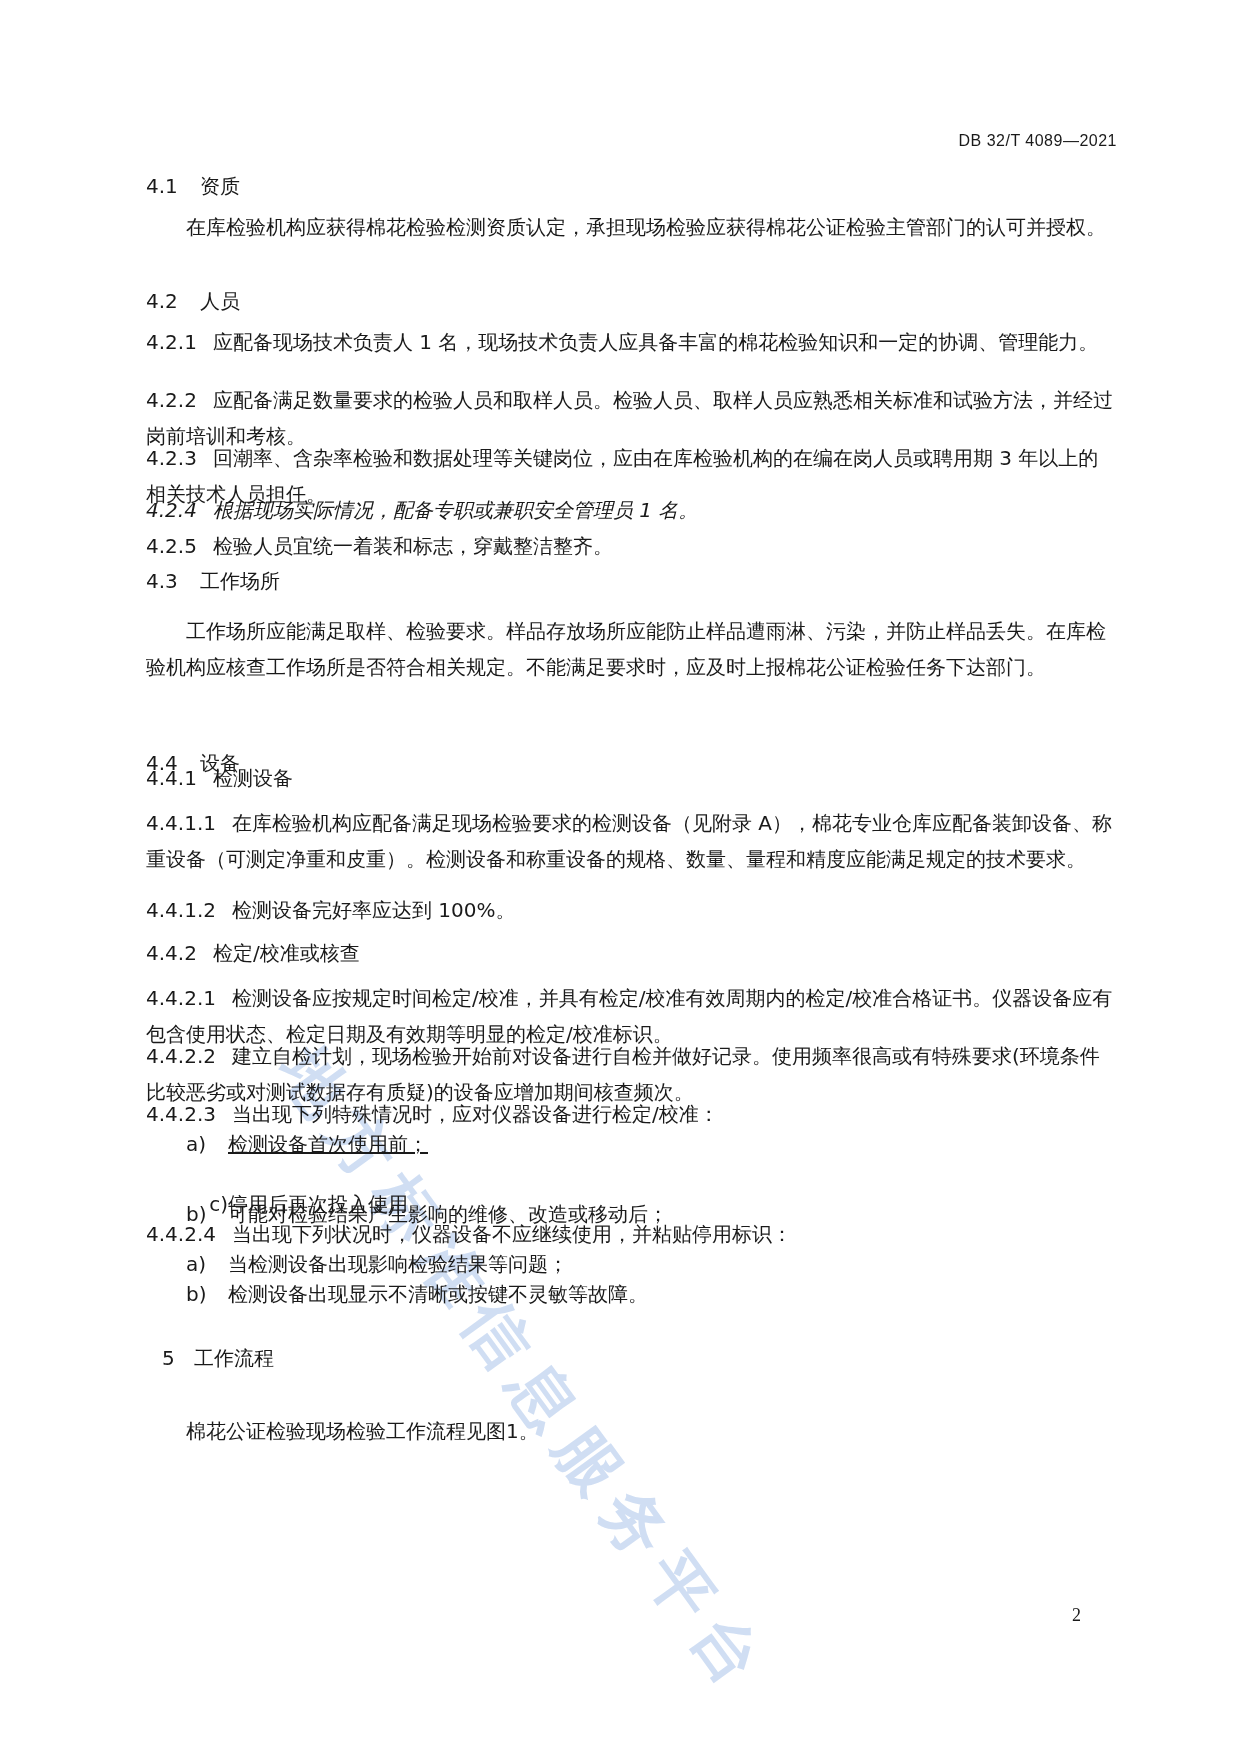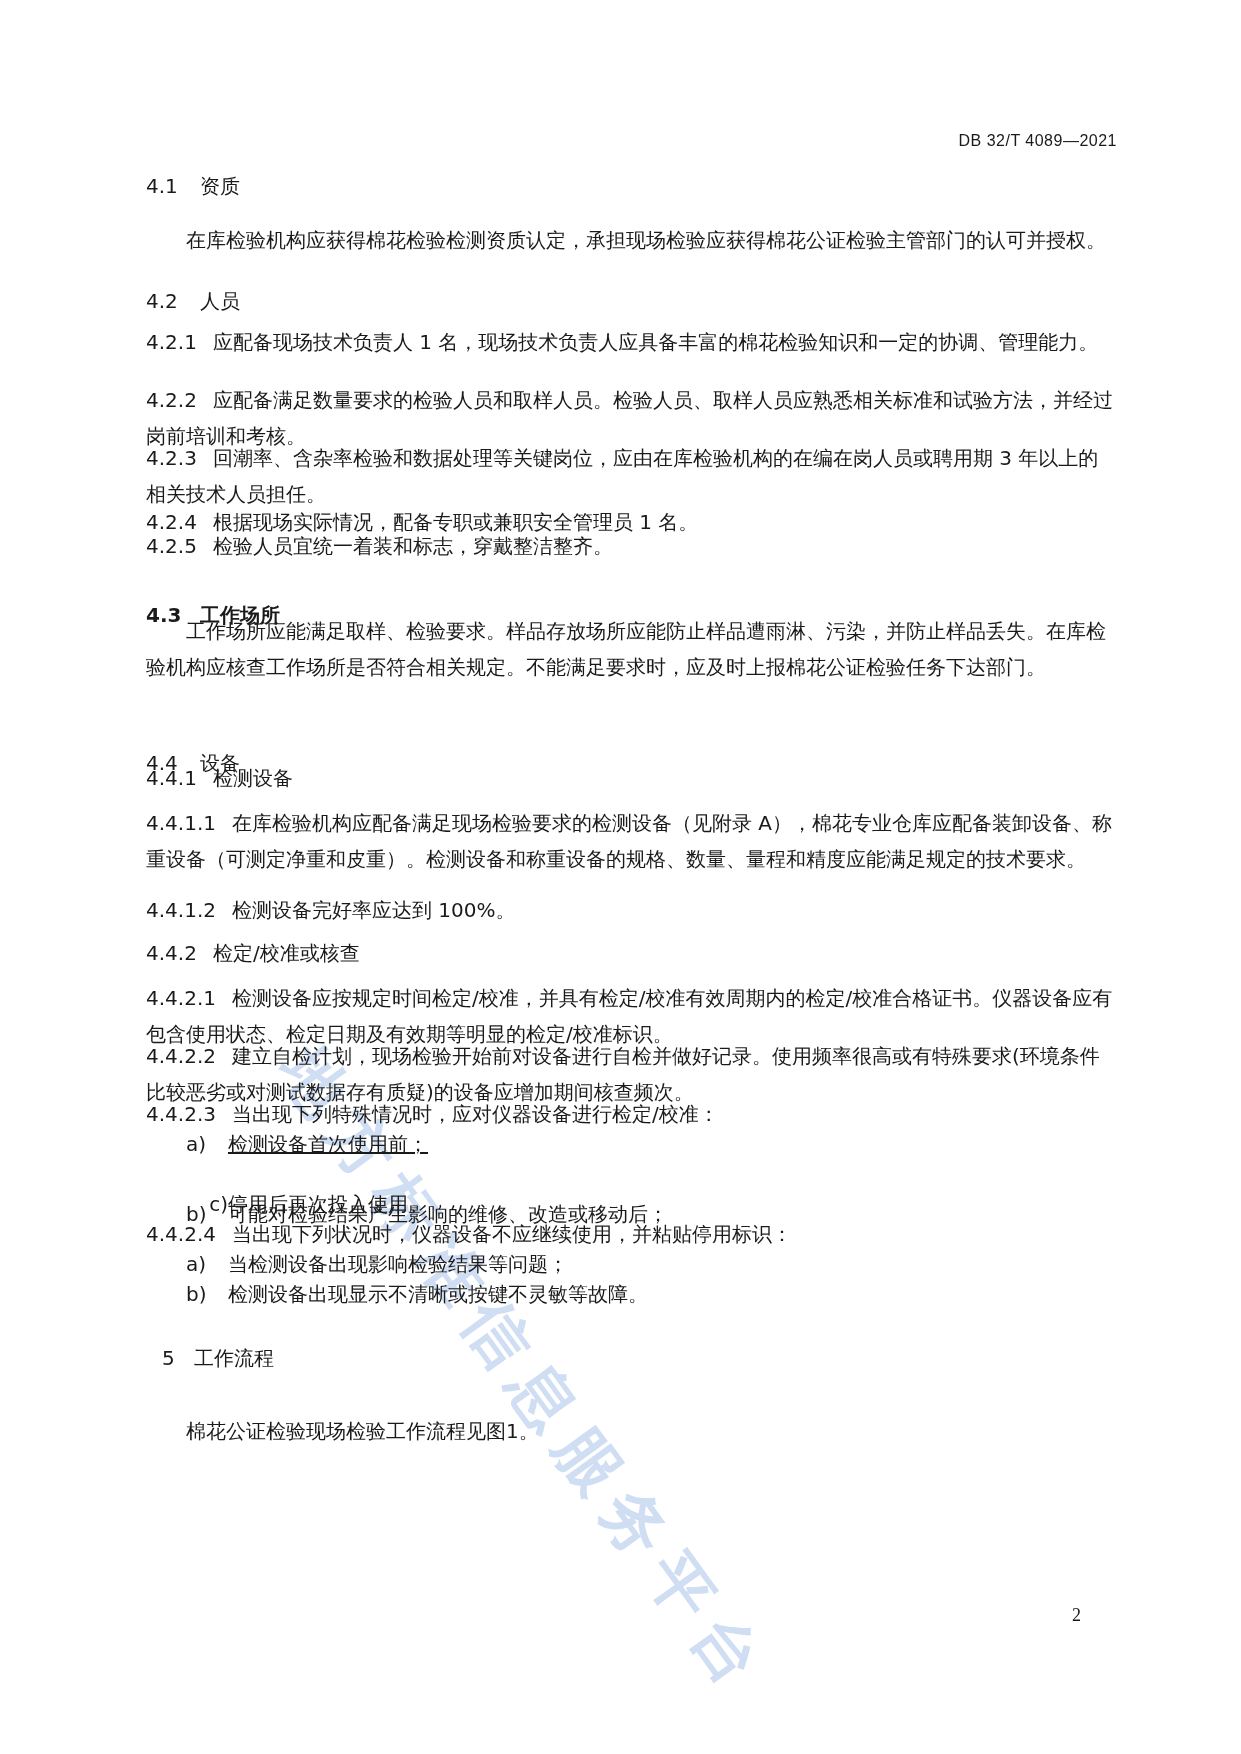--- a/index.html
+++ b/index.html
@@ -25,42 +25,42 @@
 
 <div class="header-code">DB 32/T 4089—2021</div>
 
 <div class="watermark">地方标准信息服务平台</div>
 
 <div class="page">
 
   <div class="blk" style="top:168px;">
     <span class="sec-num">4.1</span><span>资质</span>
   </div>
-  <div class="blk indent" style="top:222px;">在库检验机构应获得棉花检验检测资质认定，承担现场检验应获得棉花公证检验主管部门的认可并授权。</div>
+  <div class="blk indent" style="top:209px;">在库检验机构应获得棉花检验检测资质认定，承担现场检验应获得棉花公证检验主管部门的认可并授权。</div>
 
   <div class="blk" style="top:283px;">
     <span class="sec-num">4.2</span><span>人员</span>
   </div>
   <div class="blk" style="top:324px;">
     <span class="sec-num-long">4.2.1</span><span>应配备现场技术负责人 1 名，现场技术负责人应具备丰富的棉花检验知识和一定的协调、管理能力。</span>
   </div>
   <div class="blk" style="top:382px;">
     <span class="sec-num-long">4.2.2</span><span>应配备满足数量要求的检验人员和取样人员。检验人员、取样人员应熟悉相关标准和试验方法，并经过岗前培训和考核。</span>
   </div>
   <div class="blk" style="top:440px;">
     <span class="sec-num-long">4.2.3</span><span>回潮率、含杂率检验和数据处理等关键岗位，应由在库检验机构的在编在岗人员或聘用期 3 年以上的相关技术人员担任。</span>
   </div>
-  <div class="blk" style="top:504px;">
+  <div class="blk" style="top:492px;font-style:italic;">
     <span class="sec-num-long">4.2.4</span><span>根据现场实际情况，配备专职或兼职安全管理员 1 名。</span>
   </div>
   <div class="blk" style="top:528px;">
     <span class="sec-num-long">4.2.5</span><span>检验人员宜统一着装和标志，穿戴整洁整齐。</span>
   </div>
 
-  <div class="blk" style="top:597px;font-weight:bold;">
+  <div class="blk" style="top:563px;">
     <span class="sec-num">4.3</span><span>工作场所</span>
   </div>
   <div class="blk indent" style="top:613px;">工作场所应能满足取样、检验要求。样品存放场所应能防止样品遭雨淋、污染，并防止样品丢失。在库检验机构应核查工作场所是否符合相关规定。不能满足要求时，应及时上报棉花公证检验任务下达部门。</div>
 
   <div class="blk" style="top:745px;">
     <span class="sec-num">4.4</span><span>设备</span>
   </div>
 
   <div class="blk" style="top:760px;">
     <span class="sec-num-long">4.4.1</span><span>检测设备</span>

